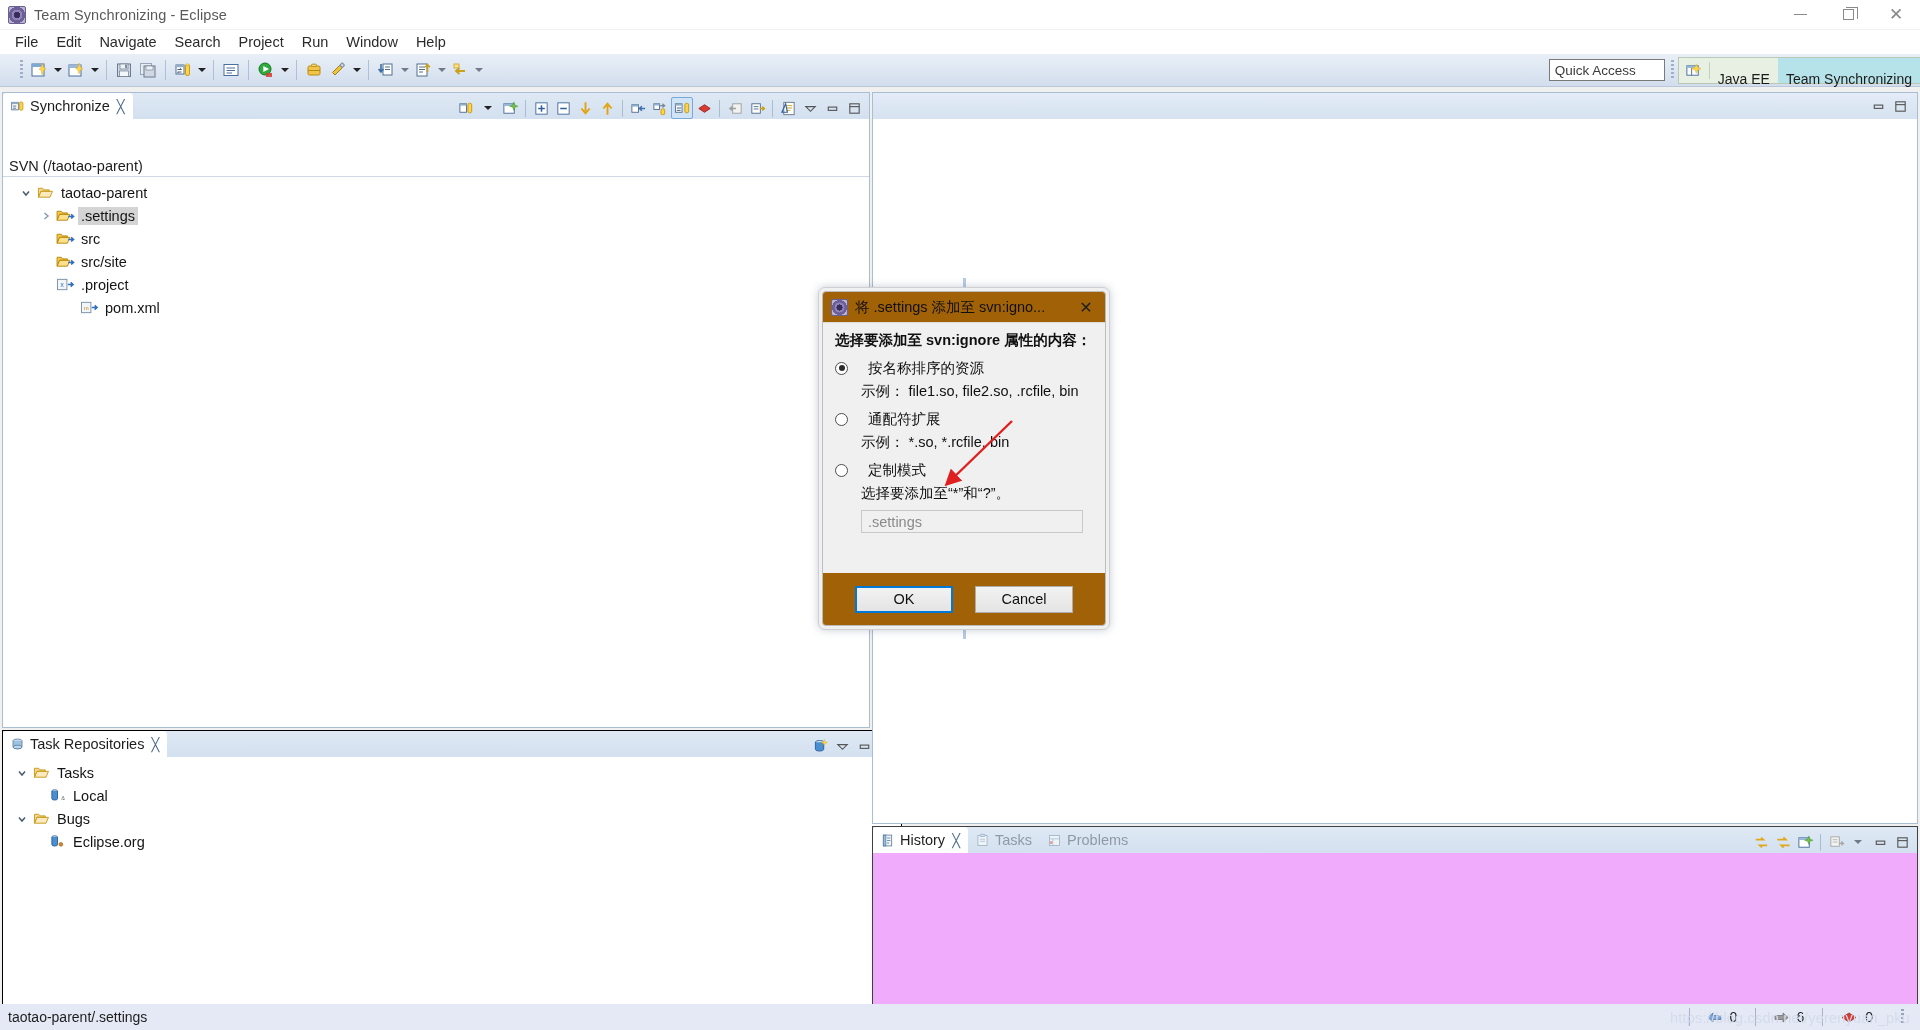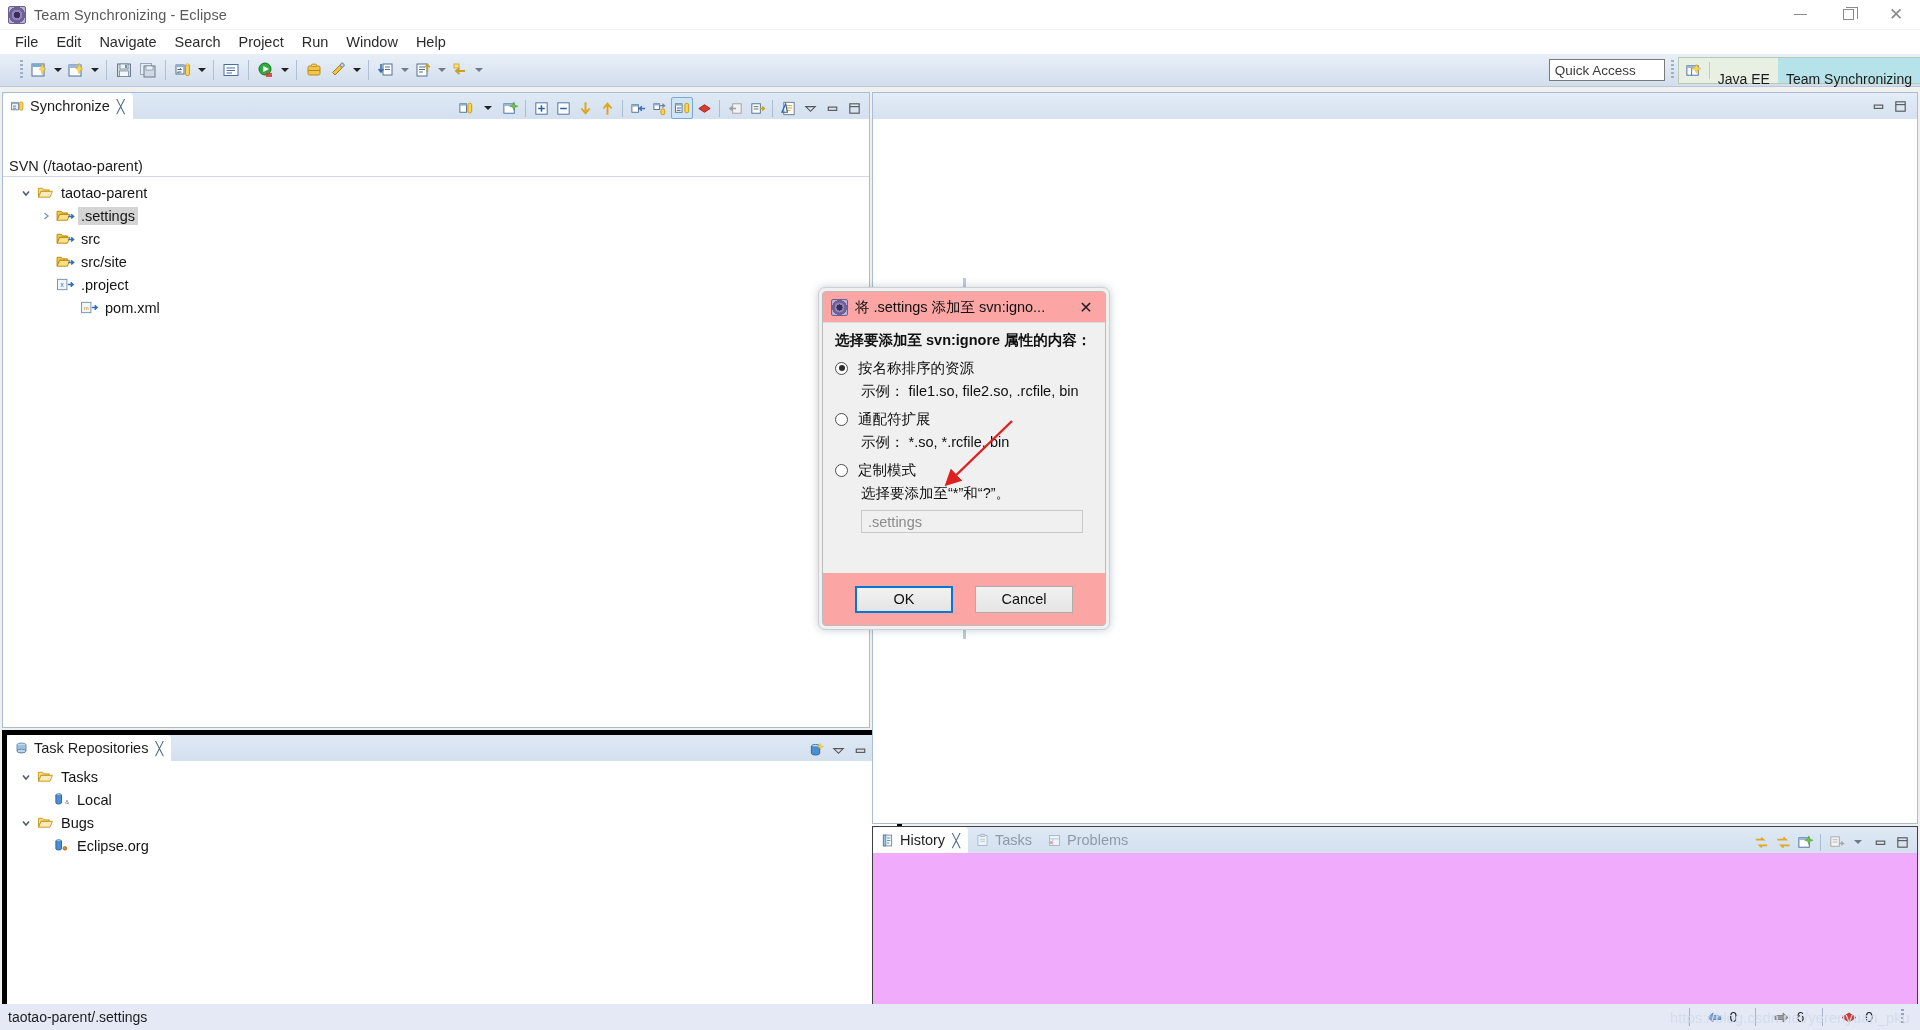--- a/index.html
+++ b/index.html
@@ -102,21 +102,21 @@
   }
   .tree { padding-top: 4px; background:#fff; }
   .trow { height: 23px; display: flex; align-items: center; font-size: 14.5px; color:#141414; }
   .trow .twist { width: 18px; display:flex; align-items:center; justify-content:center; flex:none; }
   .trow .ticon { width: 20px; display:flex;align-items:center;justify-content:center; flex:none; margin-right: 3px;}
   .trow .tlabel { padding: 1px 3px; }
   .trow .tlabel.selected { background: #d4d4d4; }
 
   .panel-tasks {
     position: absolute; left: 2px; top: 730px; width: 900px; height: 280px;
-    background: #ffffff; border: 5px solid #000000;
+    background: #ffffff; border: 1px solid #000000;
   }
   .panel-editor {
     position: absolute; left: 872px; top: 92px; width: 1046px; height: 732px;
     background: #ffffff; border: 1px solid #a9bdd4;
   }
   .editor-topbar {
     height: 26px; background: linear-gradient(180deg,#e3ecf7 0%, #d6e2f0 100%);
     display:flex; align-items:center; justify-content:flex-end; padding-right: 6px;
   }
   .panel-history {
@@ -143,37 +143,37 @@
 
   
   .dlg-shadow {
     position: absolute; left: 818px; top: 287px; width: 292px; height: 343px;
     border-radius: 7px; background: #f0f0f0;
     border: 1px solid #cfcfcf;
     box-shadow: 0 0 9px rgba(70,90,120,.30);
   }
   .dlg {
     position: absolute; left: 822px; top: 291px; width: 284px; height: 335px;
-    background: #fca5a5; border: 1px solid #bcbcbc; border-radius: 4px;
+    background: #a16207; border: 1px solid #bcbcbc; border-radius: 4px;
     display: flex; flex-direction: column;
   }
   .dlg-title {
     height: 30px; display:flex; align-items:center; padding: 0 6px 0 8px; flex:none;
   }
   .dlg-title-icon {
     width: 17px; height: 17px; margin-right: 7px; flex:none;
     background: radial-gradient(circle at 50% 50%, #3a2b5e 0 28%, #8f86b5 30% 46%, #6d5f97 48% 70%, #b9b2d2 72% 100%);
     border: 1px solid #6b6190; border-radius: 2px;
   }
   .dlg-title-text { font-size: 14.5px; color: #101010; white-space: nowrap; overflow: hidden; }
   .dlg-close { margin-left: auto; width: 26px; height: 24px; display:flex;align-items:center;justify-content:center;
                font-size: 16px; color:#202020; font-family:"DejaVu Sans",sans-serif; }
   .dlg-body { flex: 1; background: #f0f0f0; border-top: 1px solid #dcdcdc; padding: 8px 12px 0 12px; }
   .dlg-prompt { font-size: 14.5px; color: #101010; margin-bottom: 7px; font-weight: bold; }
-  .radio-row { display:flex; align-items:center; gap:10px; height: 22px; }
+  .radio-row { display:flex; align-items:center; gap:20px; height: 22px; }
   .radio {
     width: 13px; height: 13px; border-radius: 50%; border: 1px solid #4d4d4d;
     background: #fff; flex:none; position: relative;
   }
   .radio.on::after {
     content:""; position:absolute; left:2.5px; top:2.5px; width:6px; height:6px;
     border-radius:50%; background:#2b2b2b;
   }
   .radio-label { font-size: 14.5px; color: #101010; }
   .hint { font-size: 14.5px; color: #101010; margin: 3px 0 7px 26px; }

